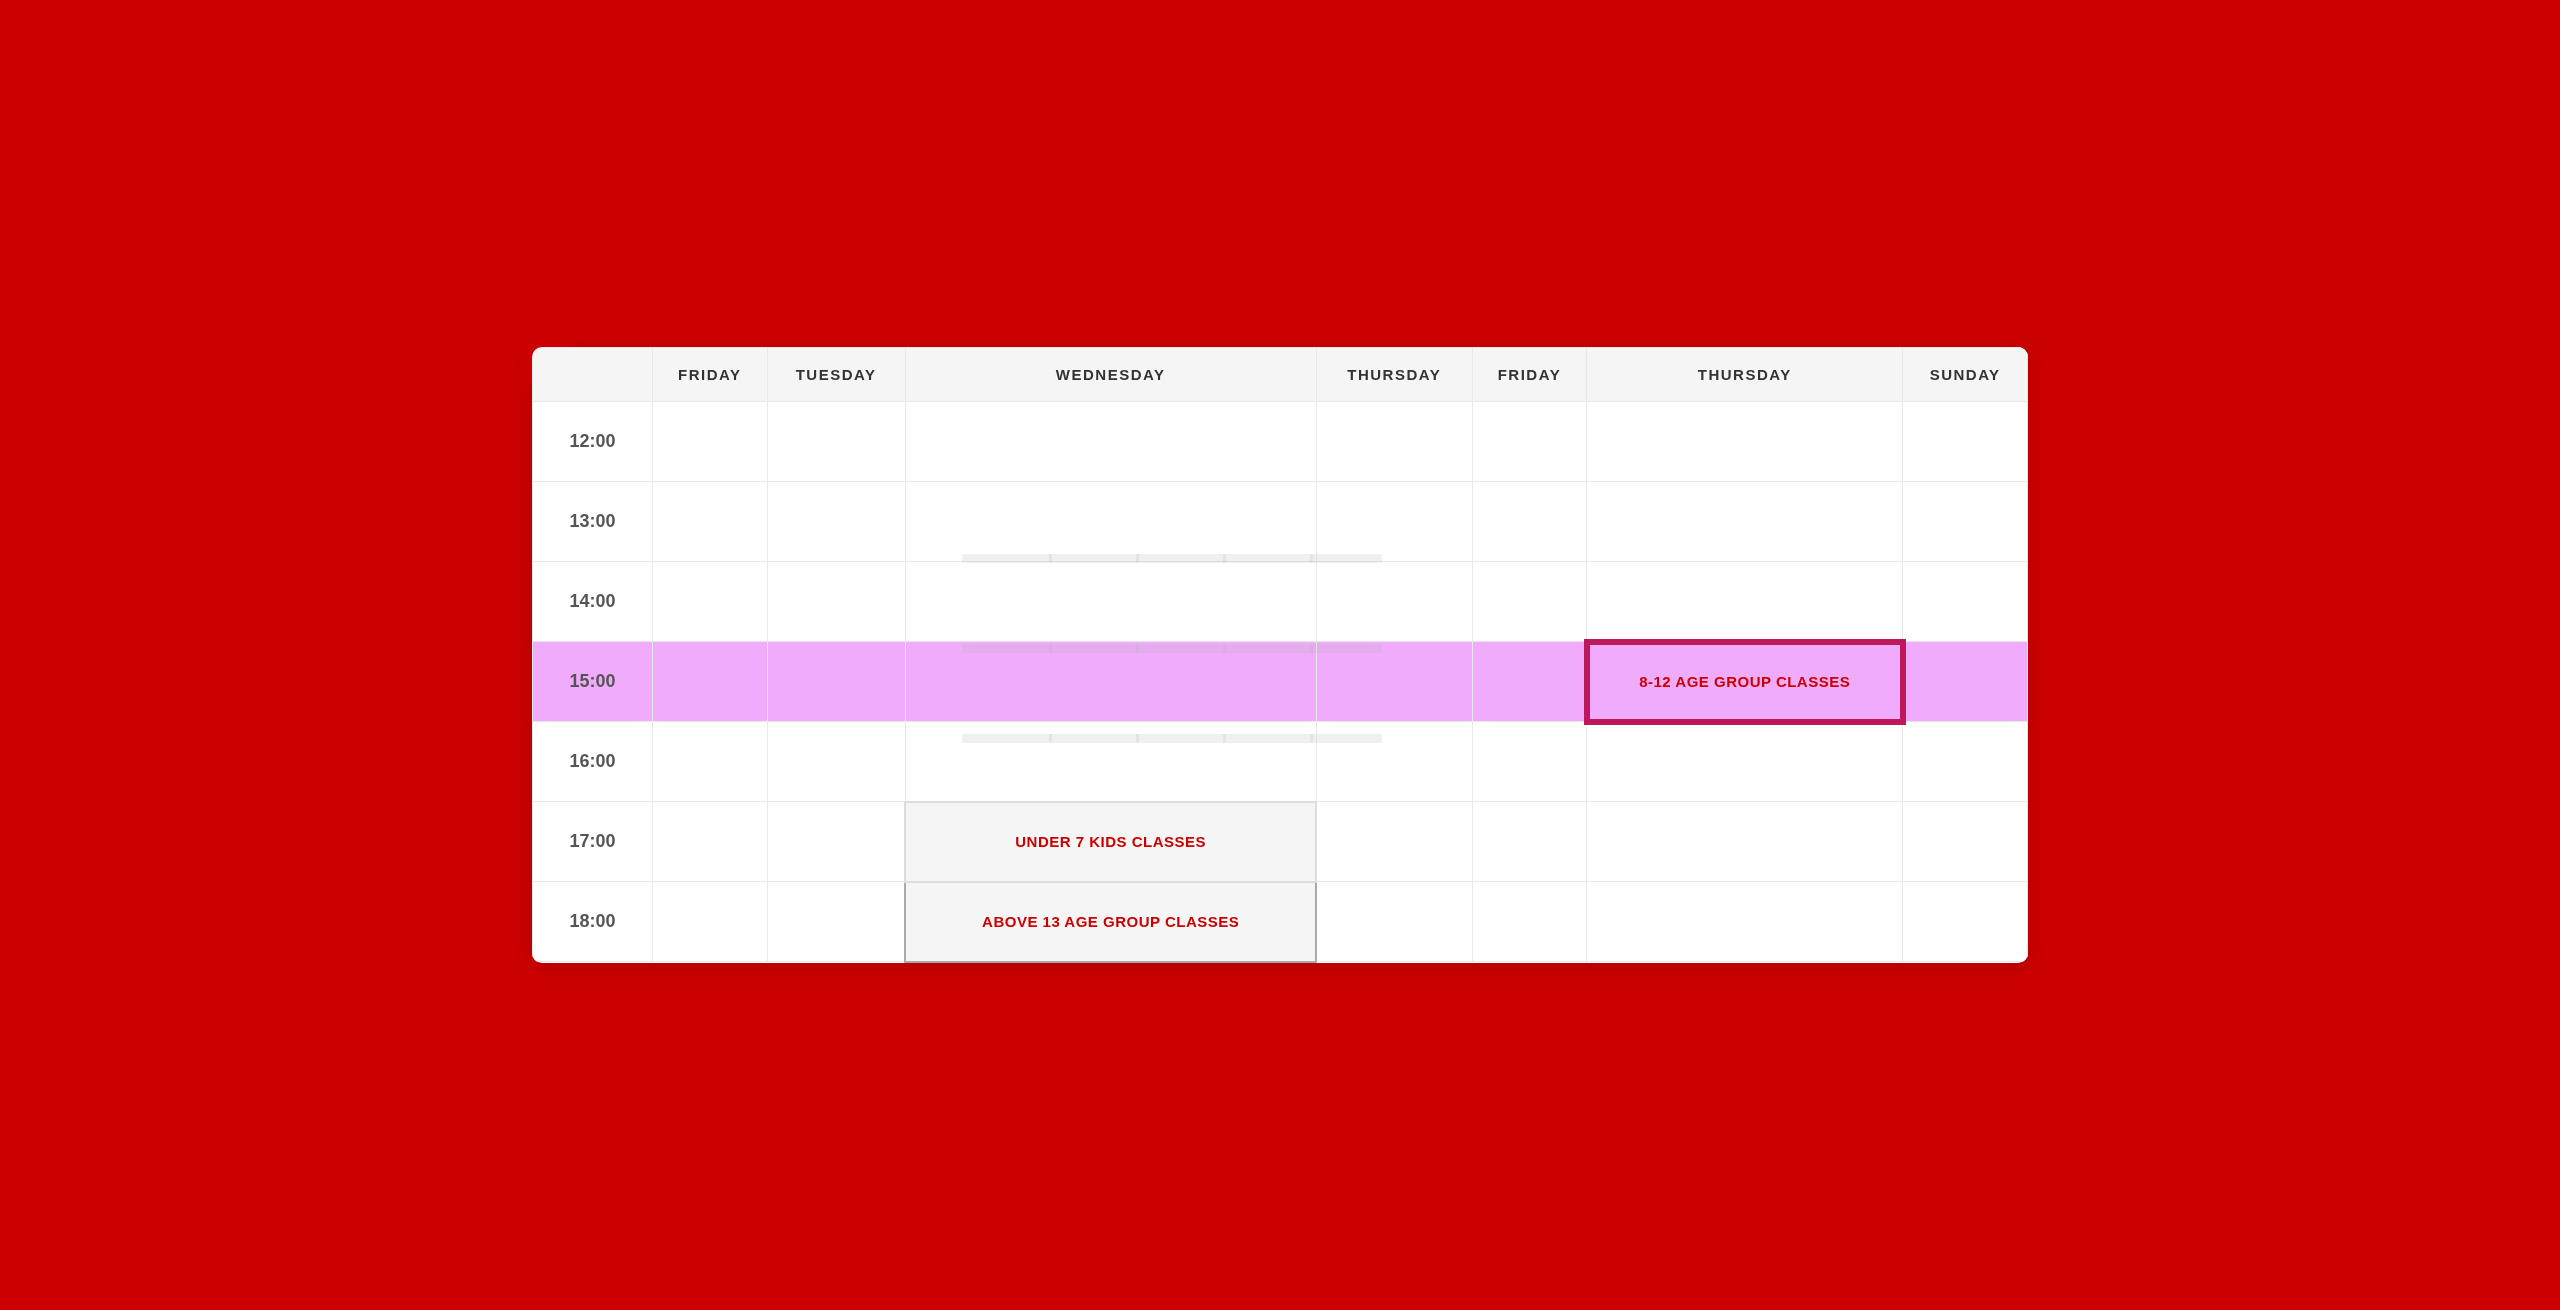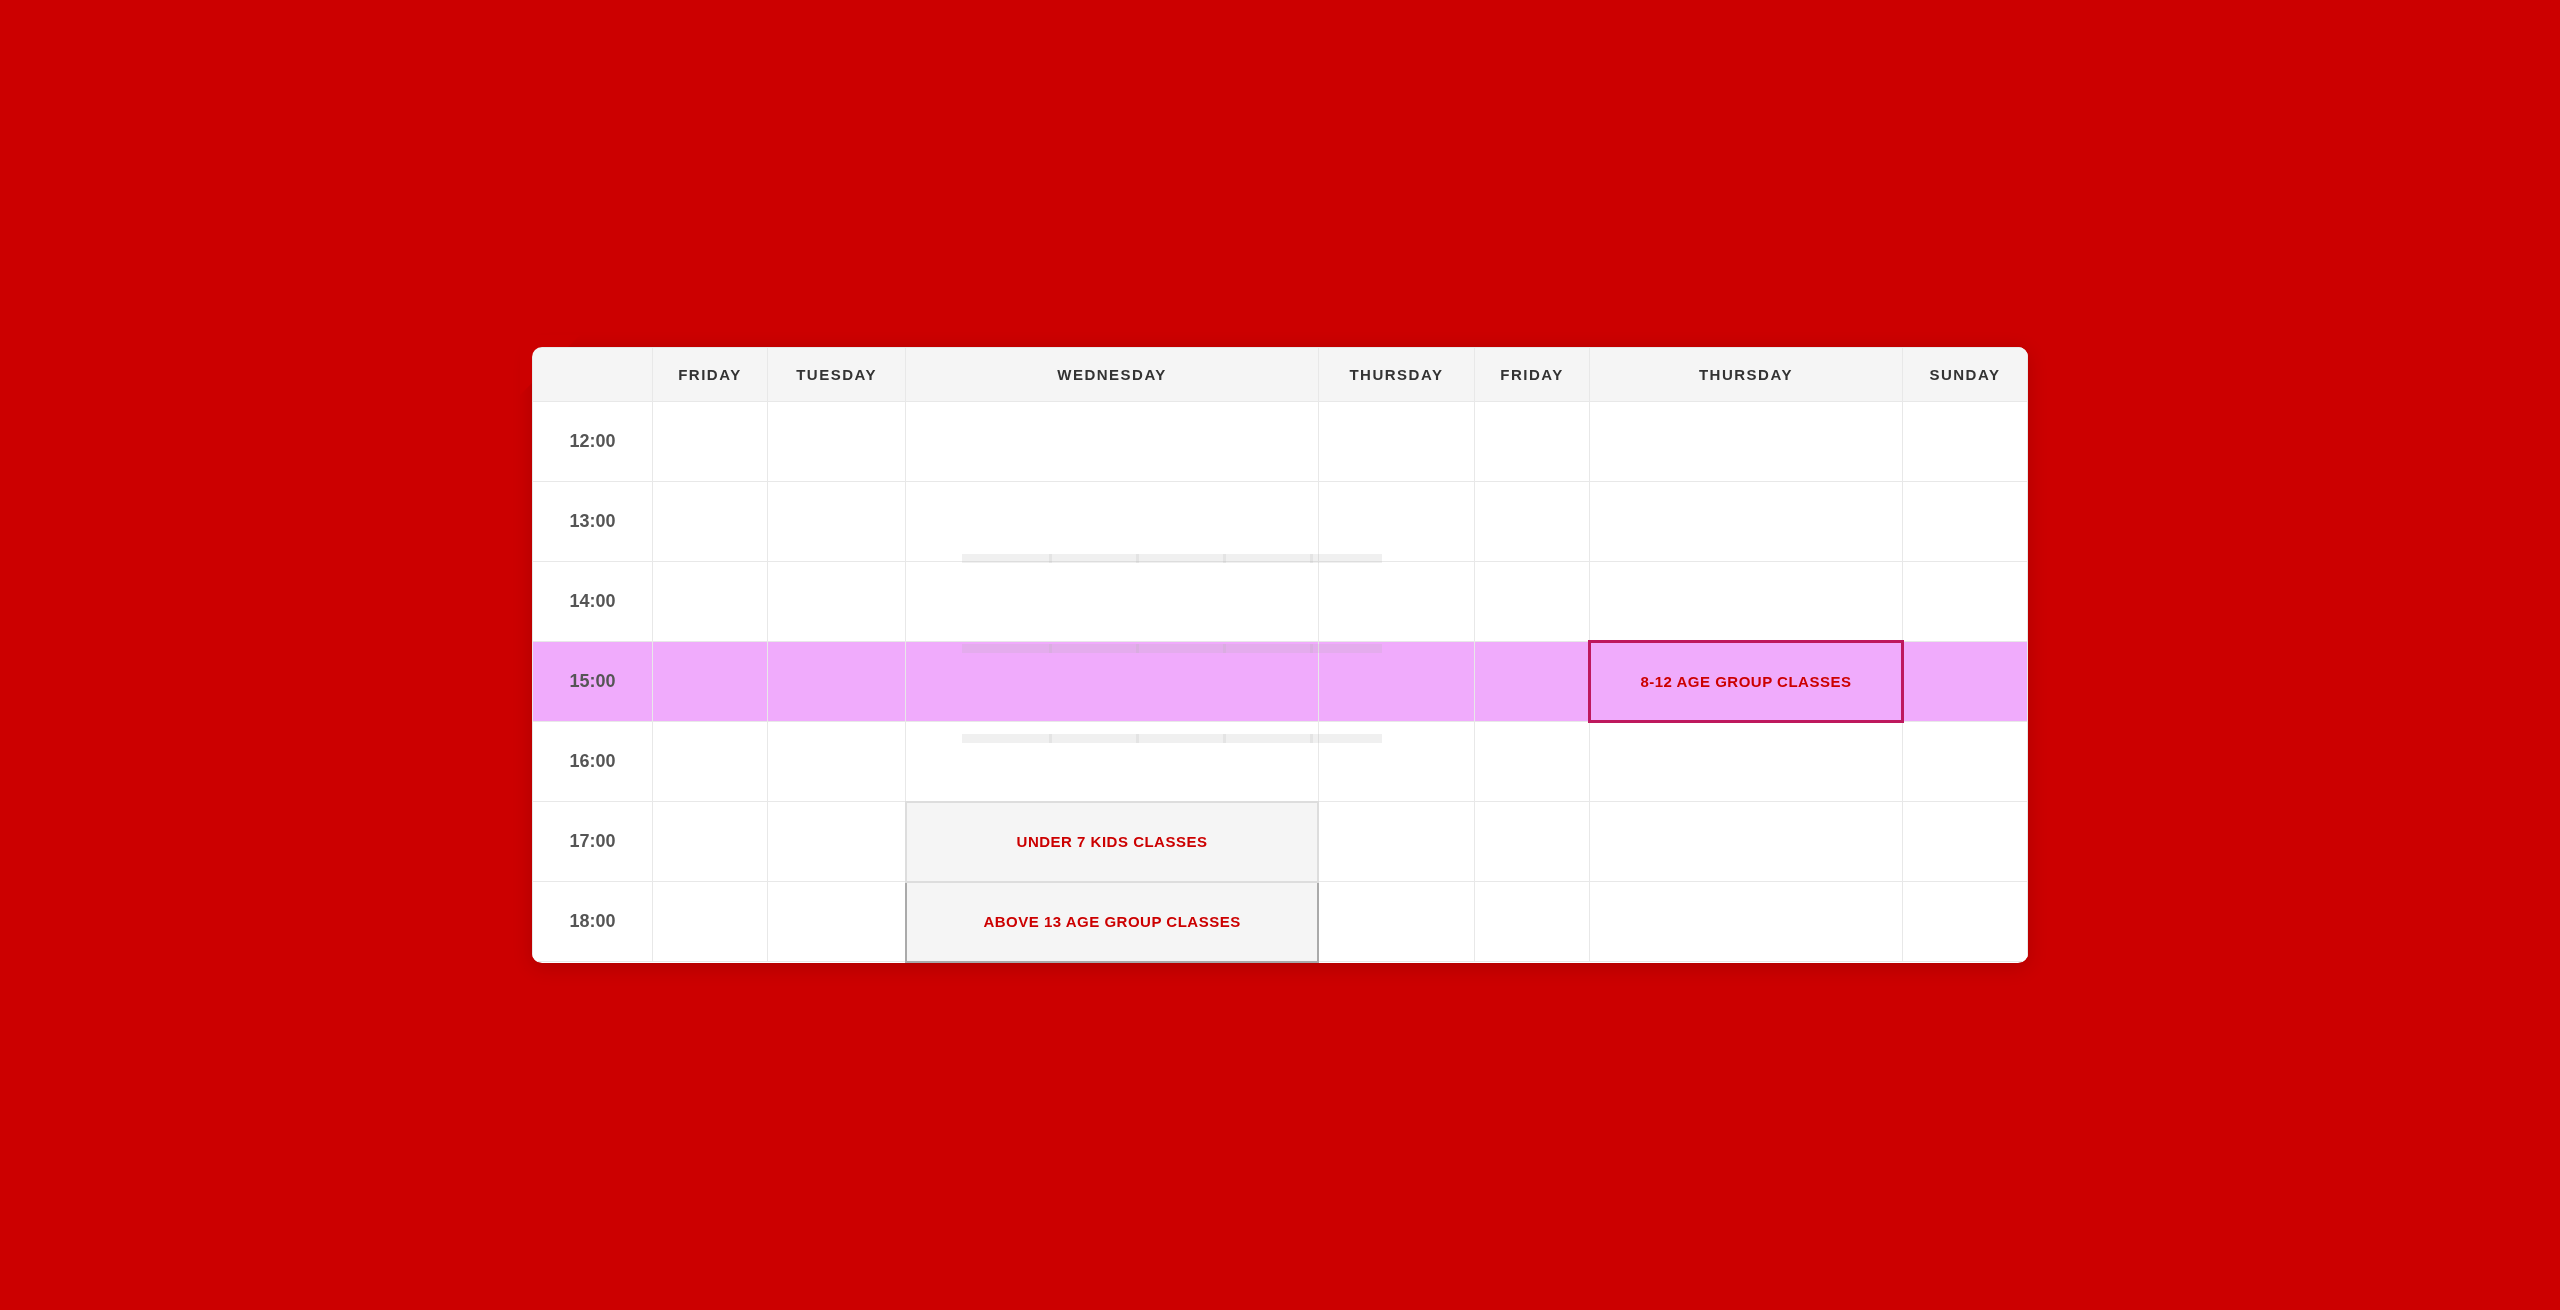--- a/index.html
+++ b/index.html
@@ -242,21 +242,21 @@
             <td class="empty-cell"></td>
           </tr>
 
           <tr class="highlighted-row">
             <td class="time-cell">15:00</td>
             <td class="gray-cell"></td>
             <td class="empty-cell"></td>
             <td class="empty-cell"></td>
             <td class="empty-cell"></td>
             <td class="empty-cell"></td>
-            <td class="age812-cell" style="border: 3px solid #be185d; padding: 0;">
+            <td class="age812-cell" style="border: 6px solid #be185d; padding: 0;">
               <div class="class-cell-inner">
                 <span class="class-label">8-12 AGE GROUP CLASSES</span>
               </div>
             </td>
             <td class="empty-cell"></td>
           </tr>
 
           <tr>
             <td class="time-cell">16:00</td>
             <td class="empty-cell"></td>

